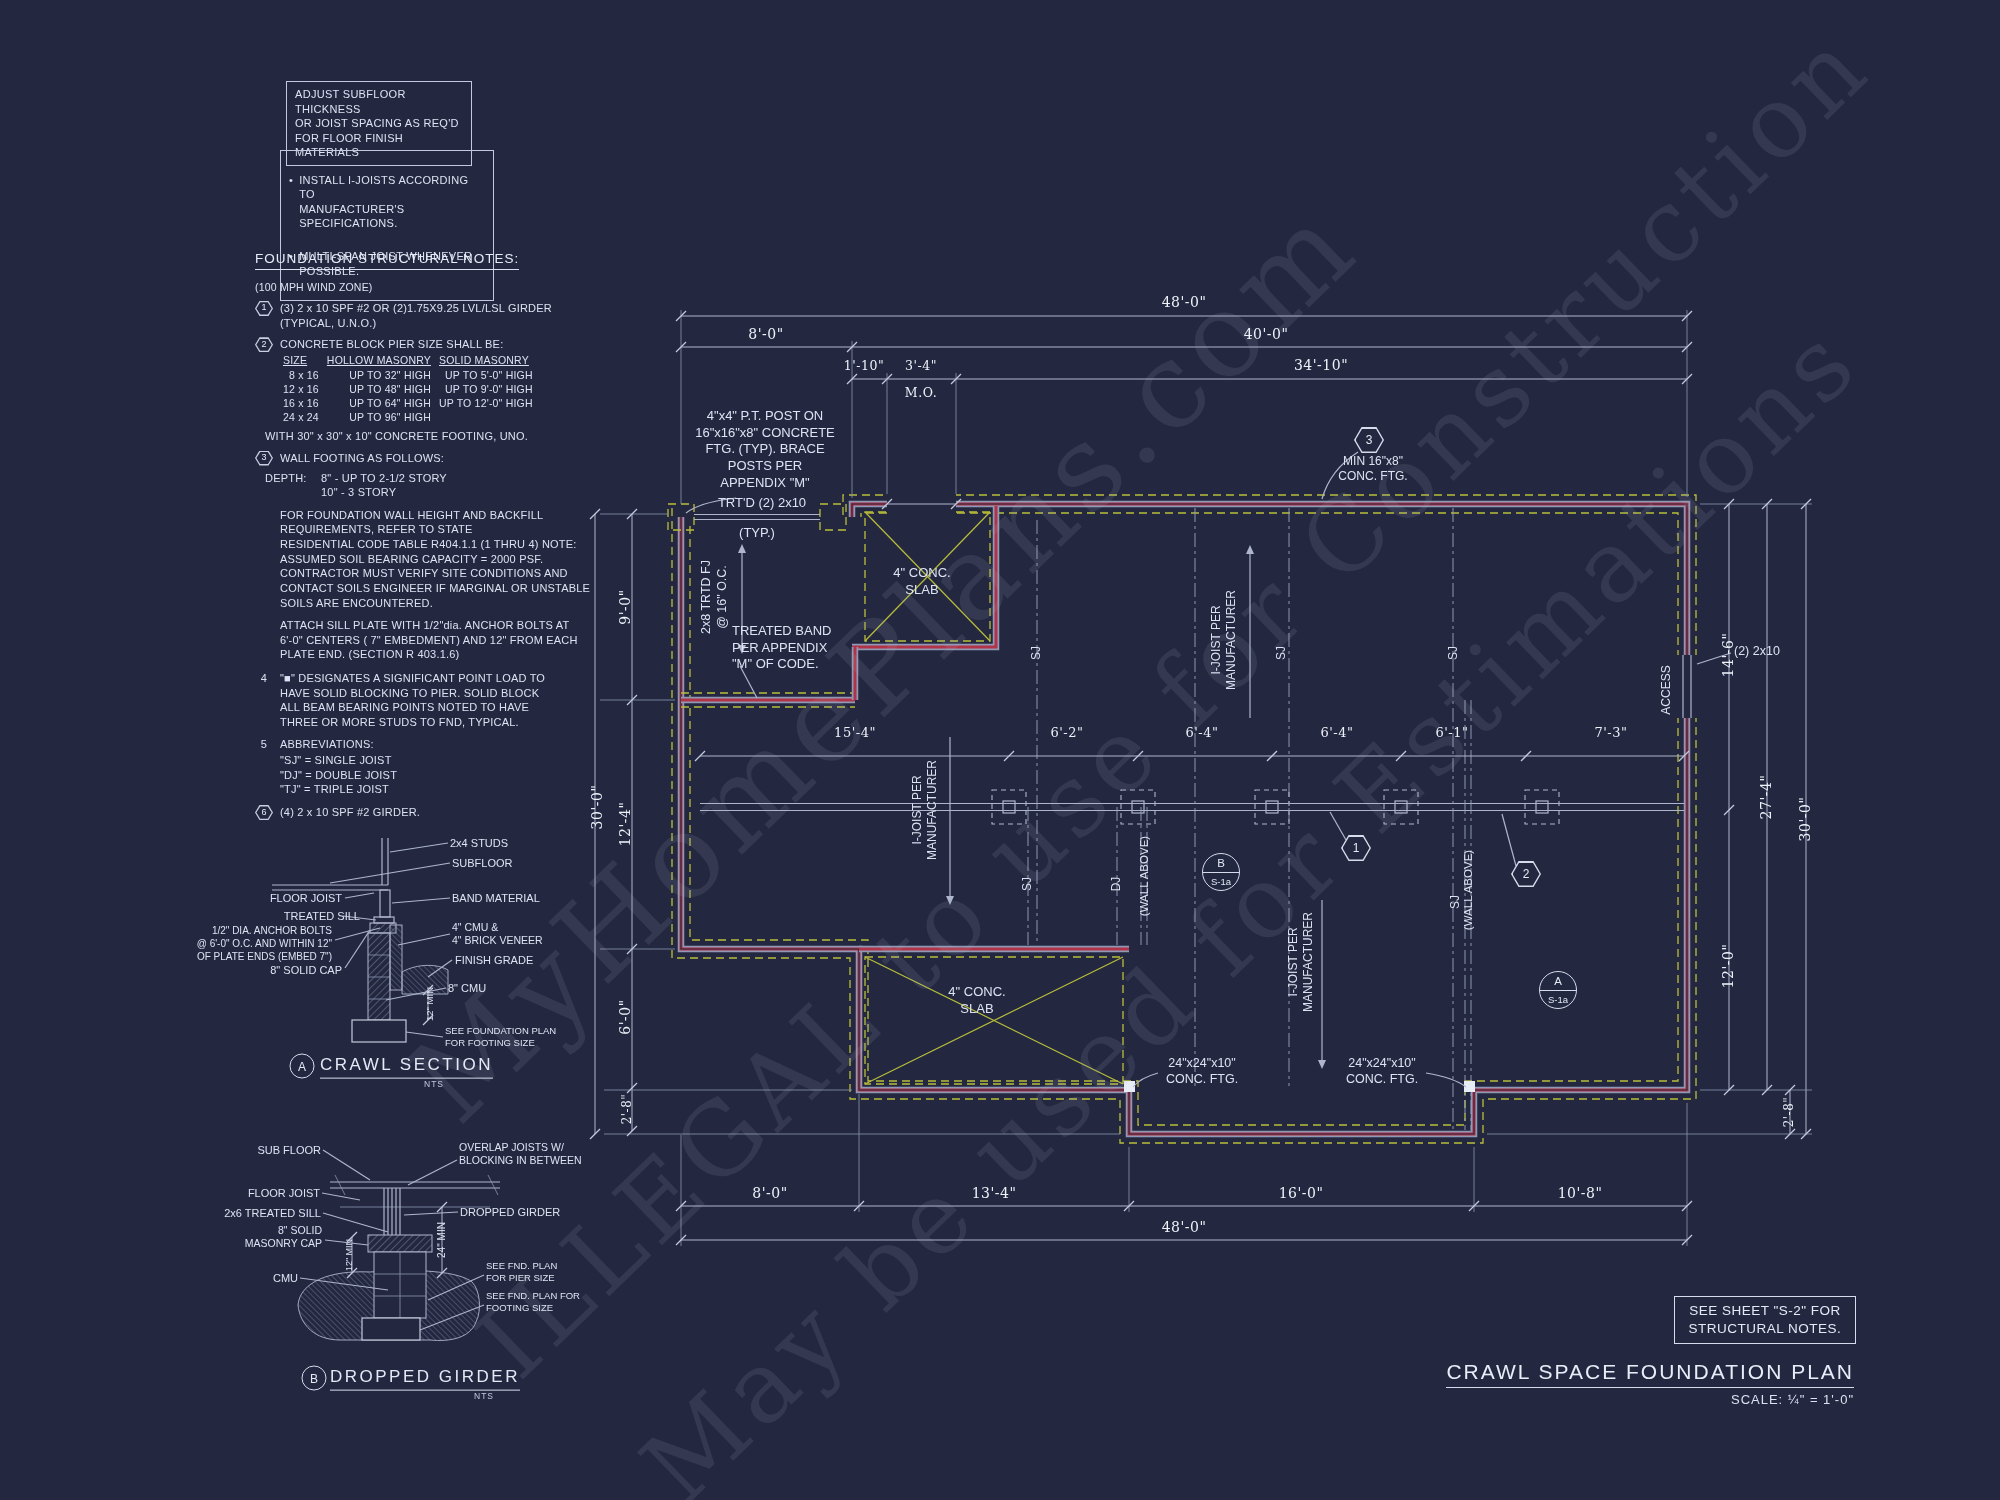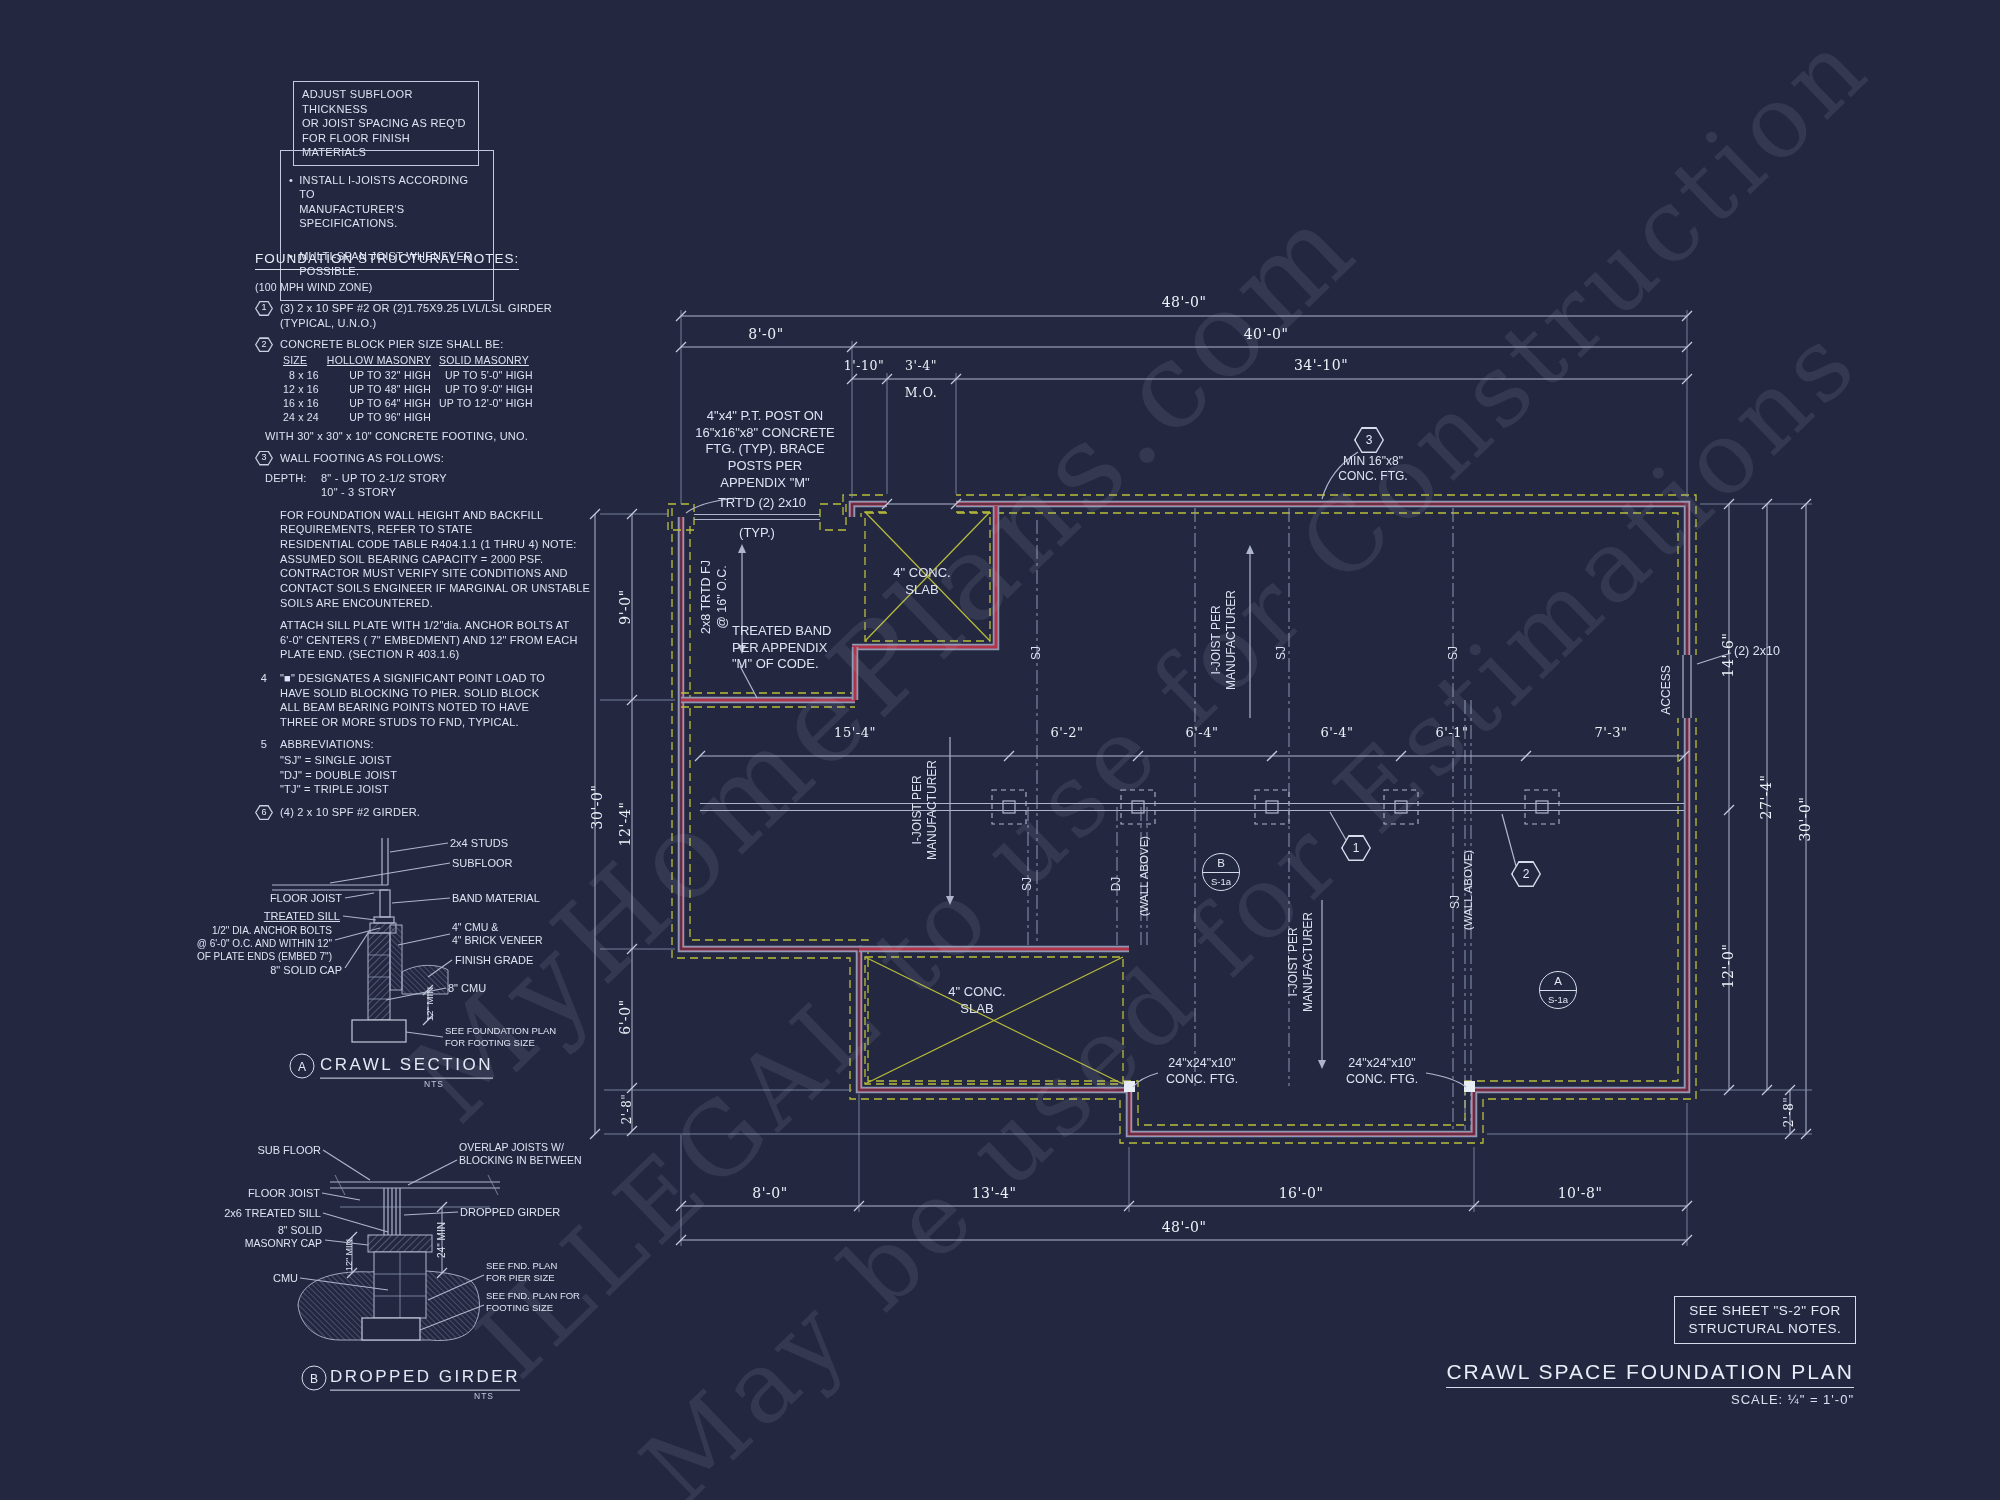--- a/index.html
+++ b/index.html
@@ -351,21 +351,21 @@
     <path class="lg" d="M484,1305 L420,1330"></path>
   </g>
 </svg>
 
 <div id="wm-layer">
   <div class="wm" id="wm1">MyHomePlans.com</div>
   <div class="wm" id="wm2">ILLEGAL to use for Construction</div>
   <div class="wm" id="wm3">May be used for Estimations</div>
 </div>
 
-<div class="note-box" id="box1" style="left:293px;top:81px;width:168px;">ADJUST SUBFLOOR THICKNESS
+<div class="note-box" id="box1" style="left:286px;top:81px;width:168px;">ADJUST SUBFLOOR THICKNESS
 OR JOIST SPACING AS REQ'D
 FOR FLOOR FINISH MATERIALS</div>
 
 <div class="note-box" id="box2" style="left:280px;top:150px;width:196px;">
   <div class="bullet-row">
     <span>•</span>
     <span style="white-space:pre-line">INSTALL I-JOISTS ACCORDING TO
 MANUFACTURER'S SPECIFICATIONS.</span>
   </div>
   <div class="bullet-row">
@@ -541,21 +541,21 @@
     <div class="anno hand" style="left: 1667px; top: 690px; font-size: 12px; text-align: center; transform: translate(-50%, -50%) rotate(-90deg);">ACCESS</div>
     <div class="anno hand" style="left: 1734px; top: 651px; font-size: 12.5px; text-align: left; transform: translate(0px, -50%);">(2) 2x10</div>
     <div class="anno hand" style="left: 1202px; top: 1071px; font-size: 12.5px; text-align: center; transform: translate(-50%, -50%);">24"x24"x10"
 CONC. FTG.</div>
     <div class="anno hand" style="left: 1382px; top: 1071px; font-size: 12.5px; text-align: center; transform: translate(-50%, -50%);">24"x24"x10"
 CONC. FTG.</div>
     <div class="anno hand" style="left: 450px; top: 843px; font-size: 11px; text-align: left; transform: translate(0px, -50%);">2x4 STUDS</div>
     <div class="anno hand" style="left: 452px; top: 863px; font-size: 11px; text-align: left; transform: translate(0px, -50%);">SUBFLOOR</div>
     <div class="anno hand" style="left: 342px; top: 898px; font-size: 11px; text-align: right; transform: translate(-100%, -50%);">FLOOR JOIST</div>
     <div class="anno hand" style="left: 452px; top: 898px; font-size: 11px; text-align: left; transform: translate(0px, -50%);">BAND MATERIAL</div>
-    <div class="anno hand" style="left: 340px; top: 916px; font-size: 11px; text-align: center; transform: translate(-100%, -50%); text-decoration: underline;">TREATED SILL</div>
+    <div class="anno hand" style="left: 360px; top: 916px; font-size: 11px; text-align: center; transform: translate(-100%, -50%);">TREATED SILL</div>
     <div class="anno hand" style="left: 332px; top: 944px; font-size: 10px; text-align: right; transform: translate(-100%, -50%);">1/2" DIA. ANCHOR BOLTS
 @ 6'-0" O.C. AND WITHIN 12"
 OF PLATE ENDS (EMBED 7")</div>
     <div class="anno hand" style="left: 342px; top: 970px; font-size: 11px; text-align: right; transform: translate(-100%, -50%);">8" SOLID CAP</div>
     <div class="anno hand" style="left: 452px; top: 934px; font-size: 10.5px; text-align: left; transform: translate(0px, -50%);">4" CMU &amp;
 4" BRICK VENEER</div>
     <div class="anno hand" style="left: 455px; top: 960px; font-size: 11px; text-align: left; transform: translate(0px, -50%);">FINISH GRADE</div>
     <div class="anno hand" style="left: 448px; top: 988px; font-size: 11px; text-align: left; transform: translate(0px, -50%);">8" CMU</div>
     <div class="anno hand" style="left: 430px; top: 1004px; font-size: 9.5px; text-align: center; transform: translate(-50%, -50%) rotate(-90deg);">12" MIN</div>
     <div class="anno hand" style="left: 445px; top: 1037px; font-size: 9.5px; text-align: left; transform: translate(0px, -50%);">SEE FOUNDATION PLAN

